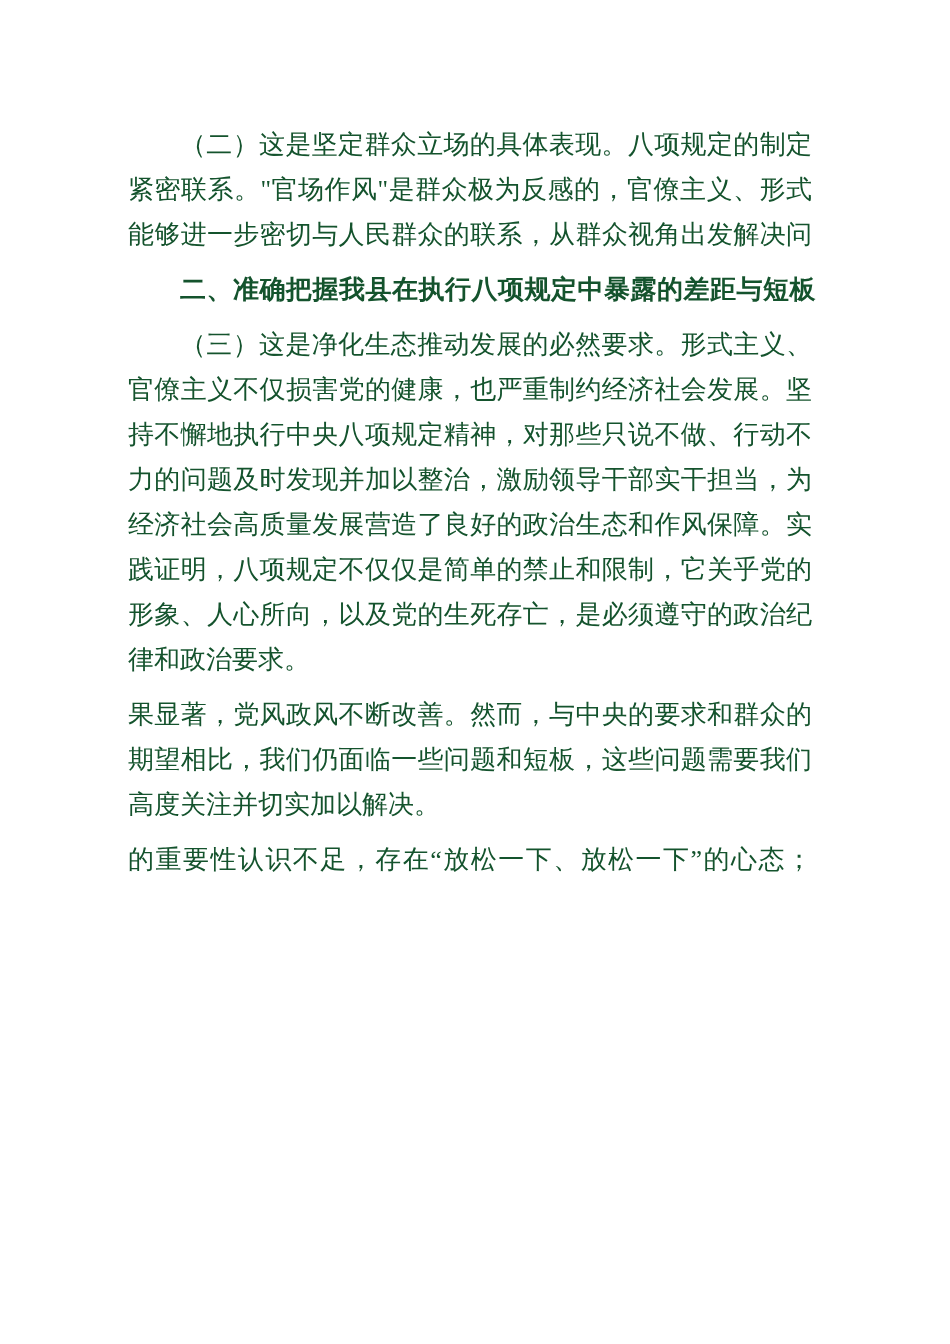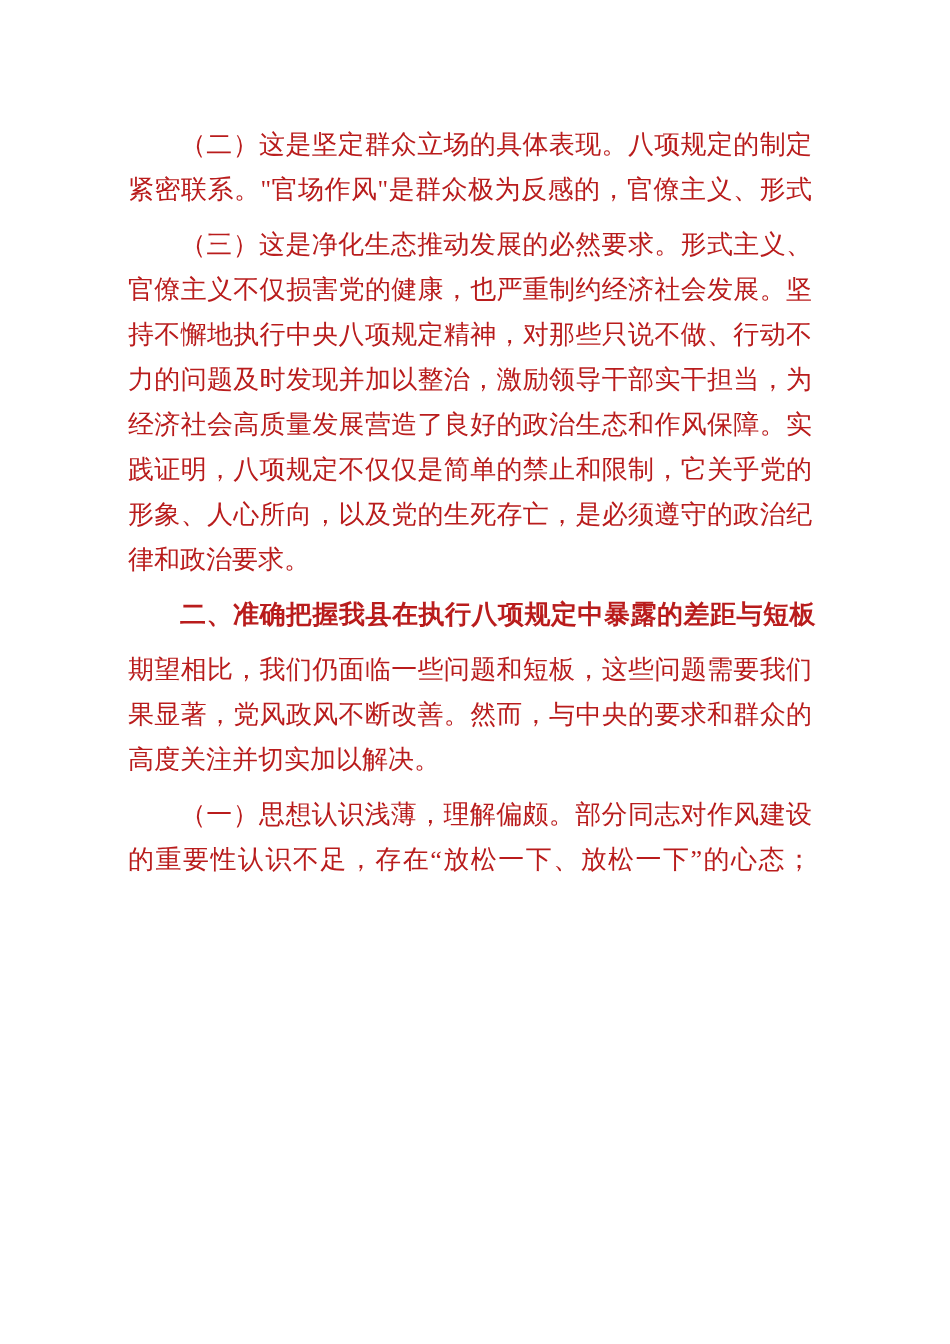--- a/index.html
+++ b/index.html
@@ -23,21 +23,21 @@
     top: 122px;
     width: 684px;
   }
   .block { margin: 0; padding: 0; }
   .block + .block { margin-top: 10px; }
   .line {
     font-size: 26px;
     line-height: 45px;
     height: 45px;
     white-space: nowrap;
-    color: #b91c1c;
+    color: #14532d;
     text-align: justify;
     overflow: visible;
   }
   
   .line.fill {
     white-space: normal;
     text-align: justify;
     text-align-last: justify;
   }
   .line.first {
@@ -49,37 +49,37 @@
   }
 </style>
 </head>
 <body>
 
 <div class="page">
   <main class="content">
     <section class="block paragraph">
         <div class="line first fill">（二）这是坚定群众立场的具体表现。八项规定的制定</div>
         <div class="line fill">紧密联系。"官场作风"是群众极为反感的，官僚主义、形式</div>
+        <div class="line fill">能够进一步密切与人民群众的联系，从群众视角出发解决问</div>
+      </section>
+    <section class="block heading">
+        <div class="line first">二、准确把握我县在执行八项规定中暴露的差距与短板</div>
       </section>
     <section class="block paragraph">
         <div class="line first fill">（三）这是净化生态推动发展的必然要求。形式主义、</div>
         <div class="line fill">官僚主义不仅损害党的健康，也严重制约经济社会发展。坚</div>
         <div class="line fill">持不懈地执行中央八项规定精神，对那些只说不做、行动不</div>
         <div class="line fill">力的问题及时发现并加以整治，激励领导干部实干担当，为</div>
         <div class="line fill">经济社会高质量发展营造了良好的政治生态和作风保障。实</div>
         <div class="line fill">践证明，八项规定不仅仅是简单的禁止和限制，它关乎党的</div>
         <div class="line fill">形象、人心所向，以及党的生死存亡，是必须遵守的政治纪</div>
         <div class="line">律和政治要求。</div>
       </section>
-    <section class="block heading">
-        <div class="line first">二、准确把握我县在执行八项规定中暴露的差距与短板</div>
-      </section>
     <section class="block paragraph">
+        <div class="line fill">果显著，党风政风不断改善。然而，与中央的要求和群众的</div>
         <div class="line fill">期望相比，我们仍面临一些问题和短板，这些问题需要我们</div>
-        <div class="line fill">果显著，党风政风不断改善。然而，与中央的要求和群众的</div>
         <div class="line">高度关注并切实加以解决。</div>
       </section>
     <section class="block paragraph">
-        <div class="line first fill">（一）思想认识浅薄，理解偏颇。部分同志对作风建设</div>
         <div class="line fill">的重要性认识不足，存在“放松一下、放松一下”的心态；</div>
       </section>
   </main>
 </div>
 
 </body></html>

